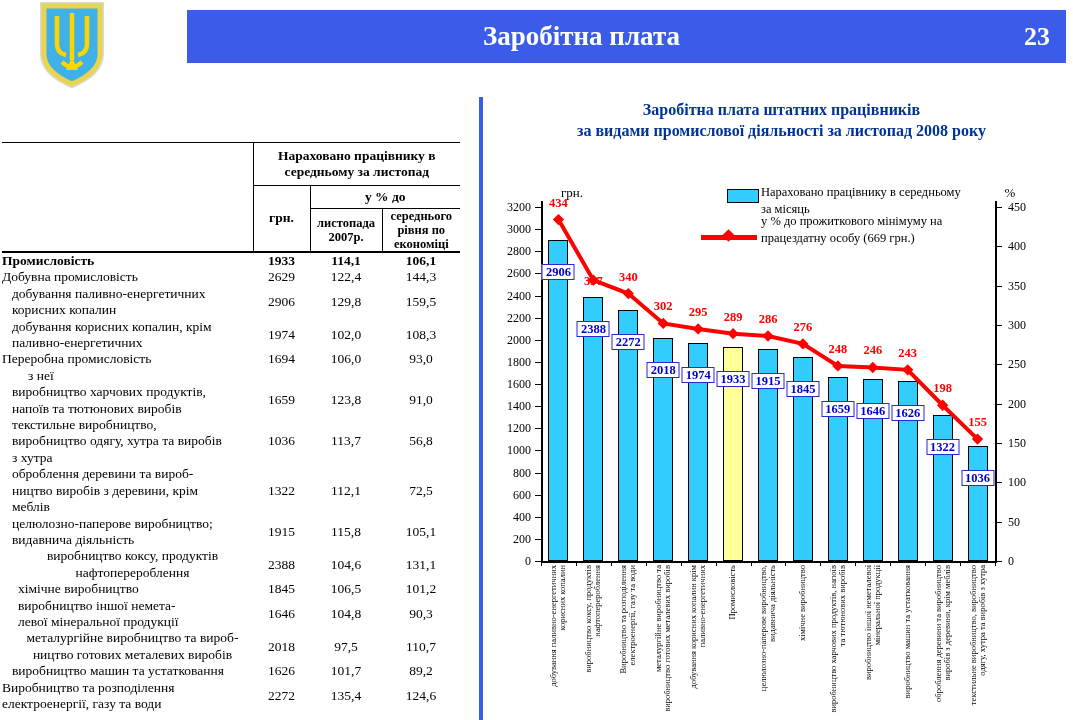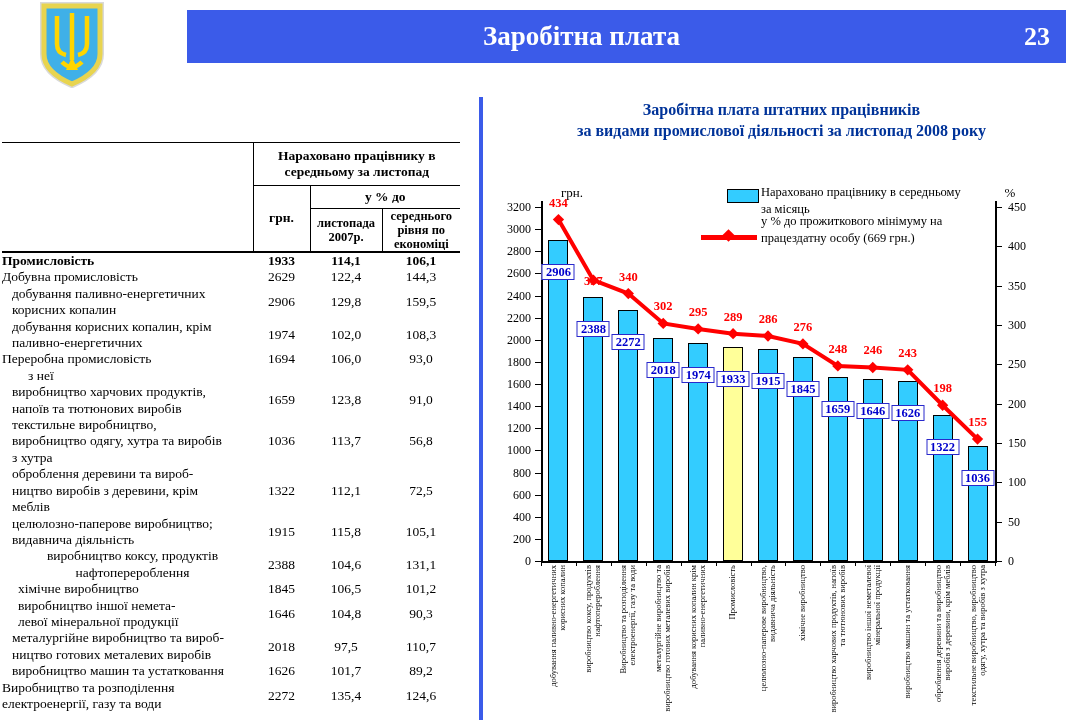--- a/index.html
+++ b/index.html
@@ -183,21 +183,21 @@
           <td class="num">101,2</td>
         </tr>
         <tr>
           <td class="lbl" style="padding-left: 16px;">виробництво іншої немета-
 левої мінеральної продукції</td>
           <td class="num">1646</td>
           <td class="num">104,8</td>
           <td class="num">90,3</td>
         </tr>
         <tr>
-          <td class="lbl" style="padding-left: 10px;">металургійне виробництво та вироб-
+          <td class="lbl" style="padding-left: 10px; text-align: center;">металургійне виробництво та вироб-
 ництво готових металевих виробів</td>
           <td class="num">2018</td>
           <td class="num">97,5</td>
           <td class="num">110,7</td>
         </tr>
         <tr>
           <td class="lbl" style="padding-left: 10px;">виробництво машин та устатковання</td>
           <td class="num">1626</td>
           <td class="num">101,7</td>
           <td class="num">89,2</td>

